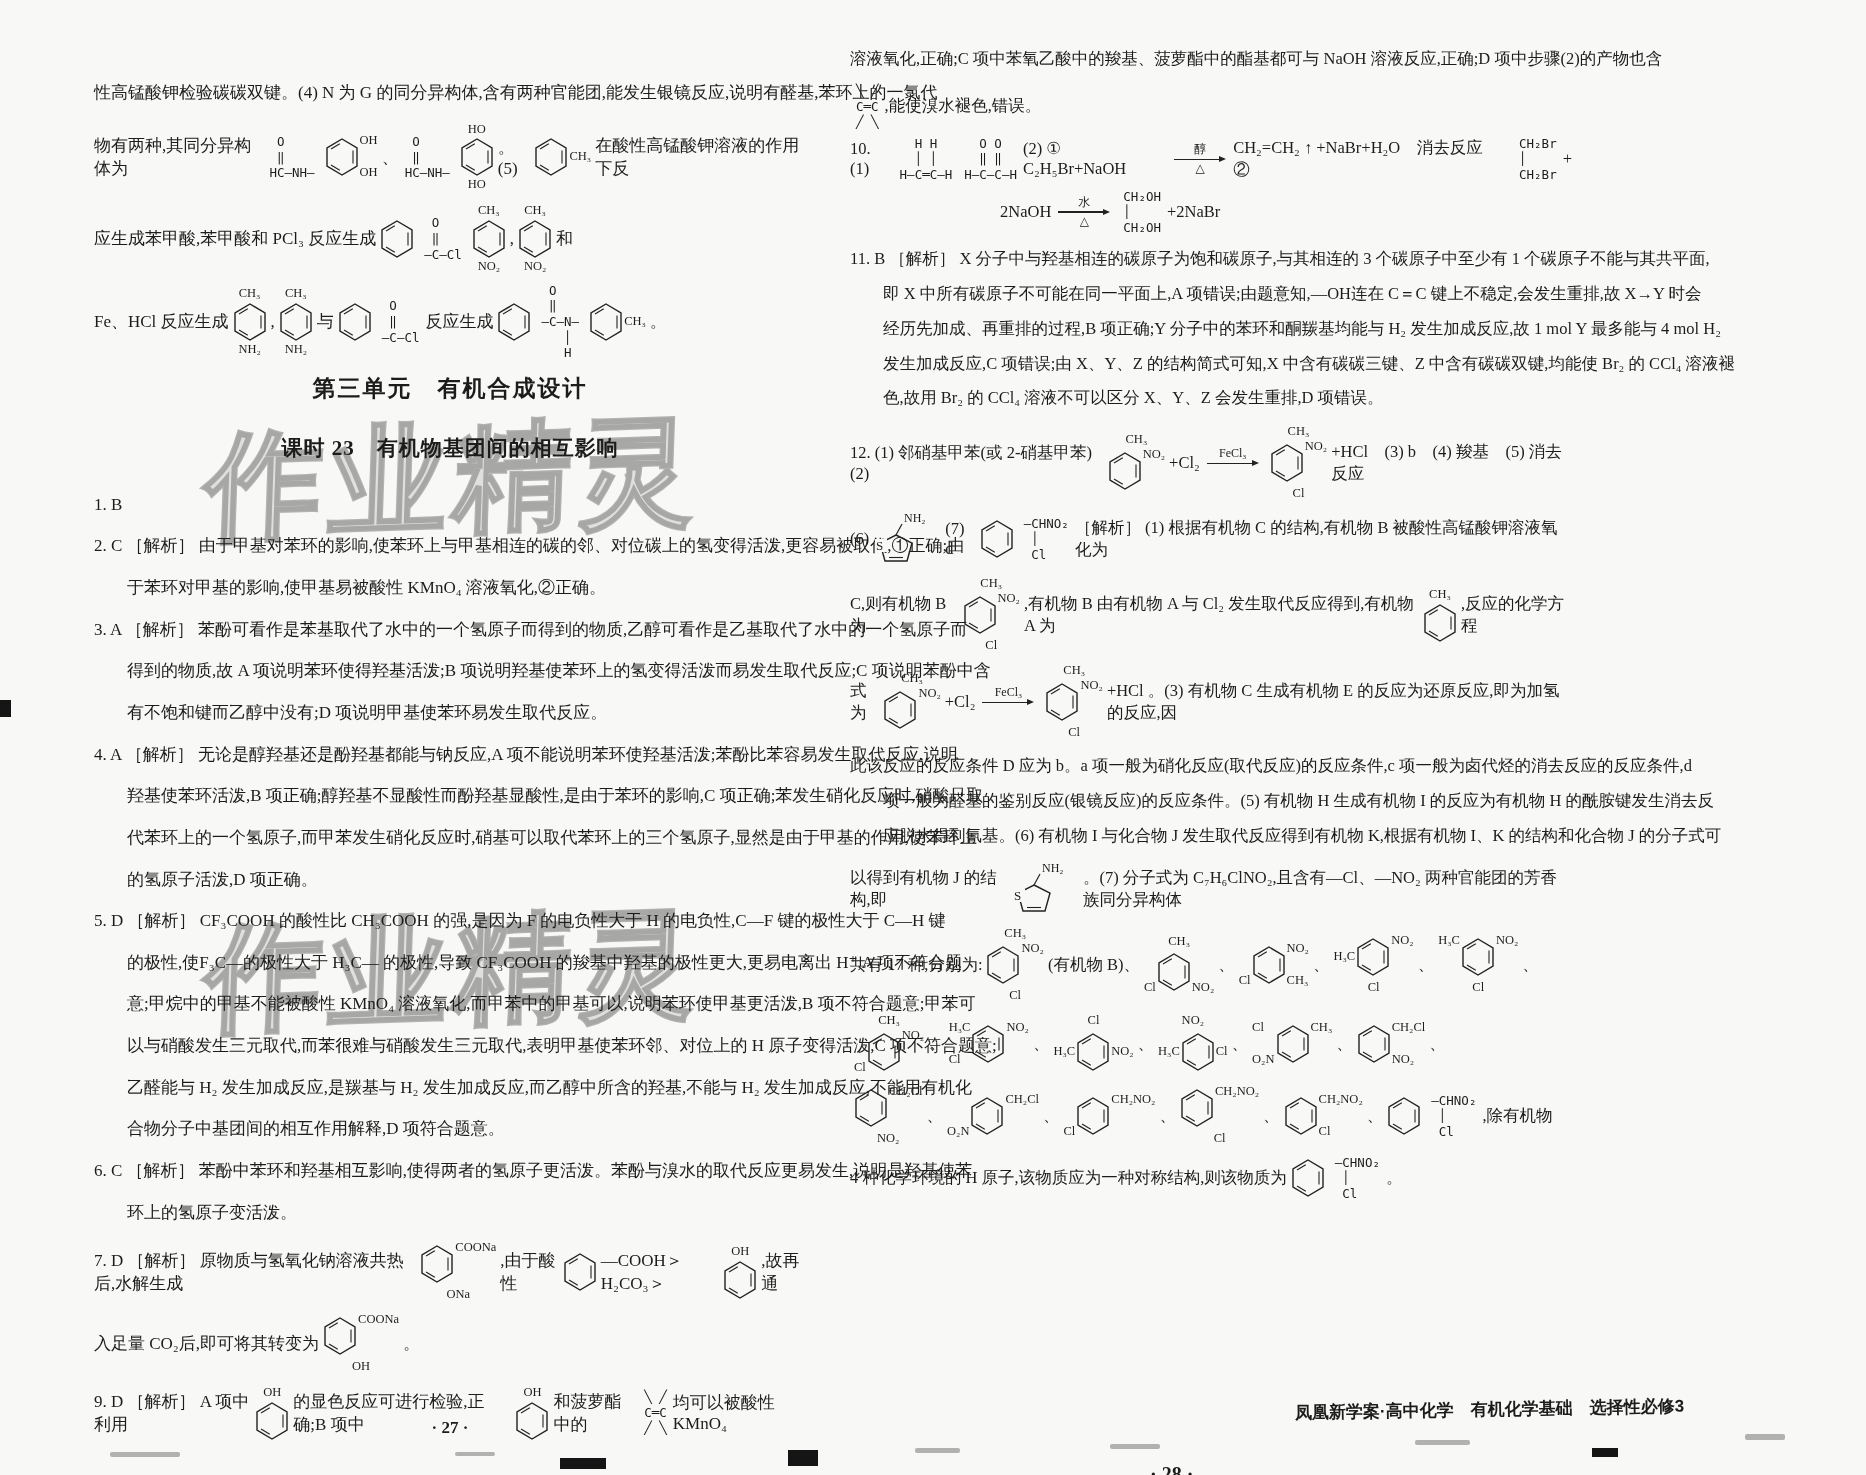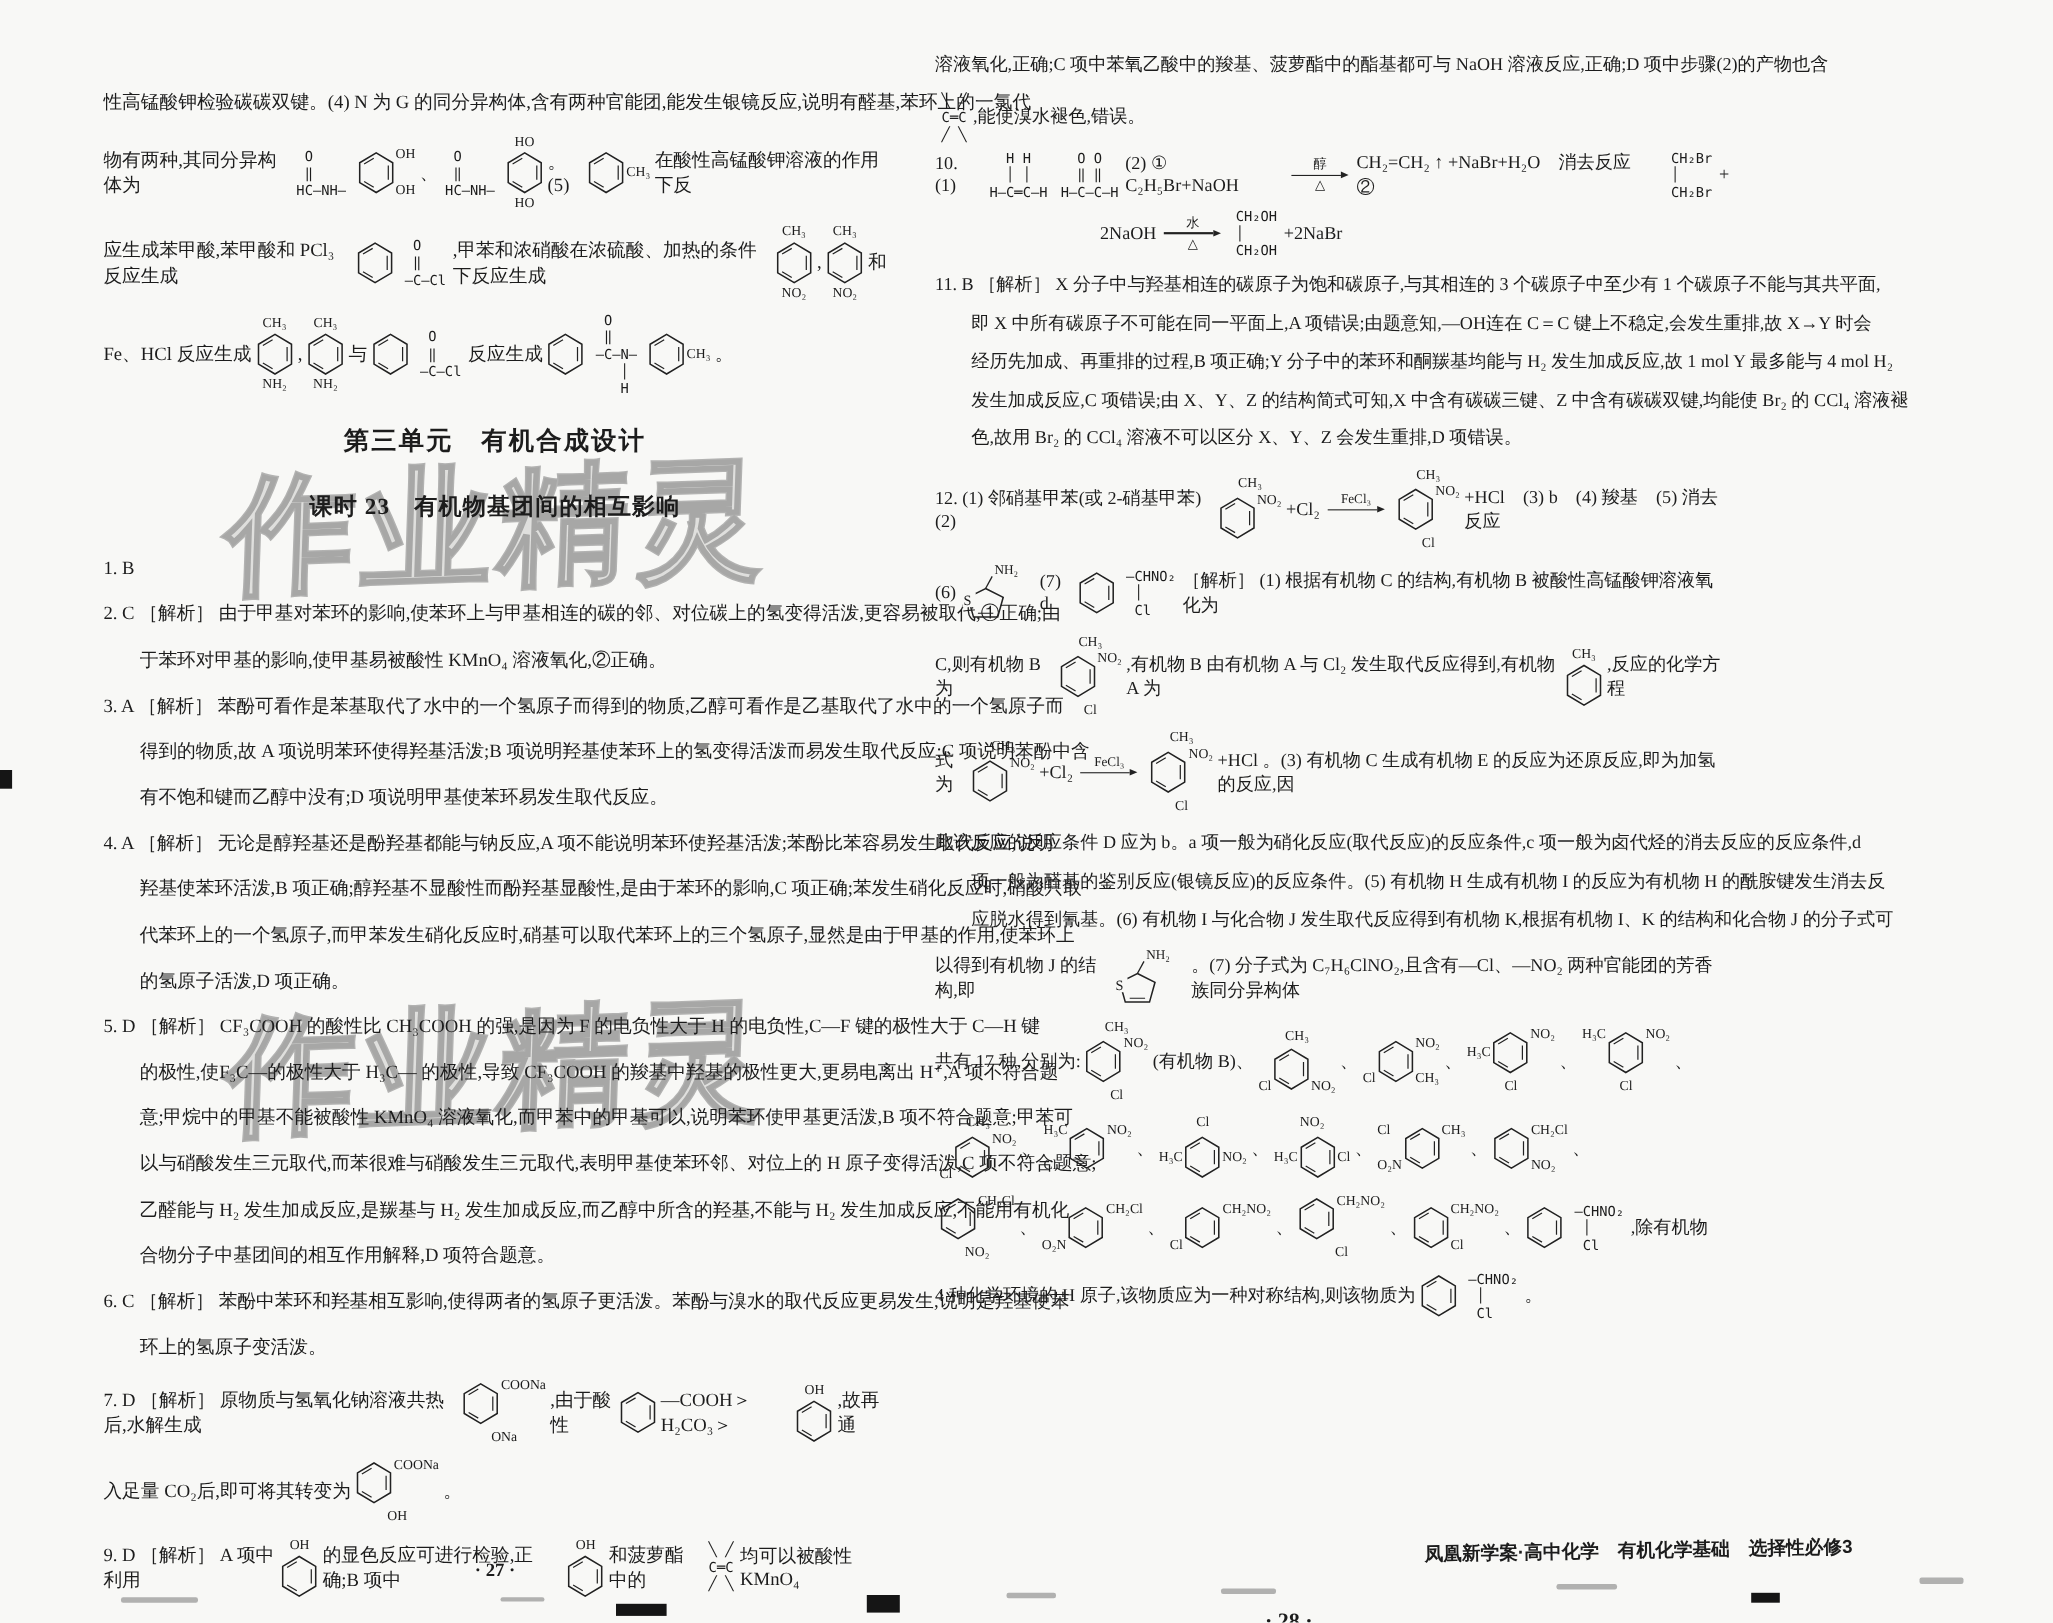--- a/index.html
+++ b/index.html
@@ -13,21 +13,21 @@
   .col-right{left:850px;width:722px;top:42px}
   .tline{font-size:17px;line-height:2.45;white-space:nowrap}
   .col-right .tline{font-size:16.5px;line-height:2.12}
   .lines{font-size:17px;line-height:2.45}
   .col-right .lines{font-size:16.5px;line-height:2.12}
   .lines div{white-space:nowrap}
   .lines div:not(:first-child){padding-left:33px}
   .row{display:flex;align-items:center;white-space:nowrap;font-size:17px;margin:6px 0}
   .col-right .row{font-size:16.5px}
   .row .tr{white-space:pre-wrap}
-  .unit-title{text-align:center;font-weight:bold;font-size:23px;margin:24px 0 4px 0;letter-spacing:2px}
+  .unit-title{text-align:center;font-weight:bold;font-size:23px;margin:12px 0 4px 0;letter-spacing:2px}
   .lesson-title{text-align:center;font-weight:bold;font-size:21px;margin:30px 0 22px 0;letter-spacing:1px}
   
   .wm{
     position:absolute;font-size:118px;font-weight:bold;letter-spacing:6px;
     color:rgba(125,125,125,0.20);-webkit-text-stroke:2.5px rgba(120,120,120,0.55);
     transform:rotate(-2deg) skewX(-4deg);pointer-events:none;white-space:nowrap;
     font-family:"Liberation Sans","DejaVu Sans",sans-serif;
   }
   
   .st{display:inline-flex;align-items:center;vertical-align:middle}
@@ -151,21 +151,20 @@
                   <line x1="6" y1="12" x2="14.8" y2="6.8" stroke="#222" stroke-width="1.1"></line>
                 </svg>
               </span>
             </span>
           </span>
           <span class="st-lines"> O
  ‖
 —C—Cl</span>
         </span>
       </span>
-    <span class="tr">,甲苯和浓硝酸在浓硫酸、加热的条件下反应生成</span>
     <span class="st">
         <span class="st-ring">
           <span class="rl rl-t">CH₃</span>
           <span class="st-mid">
             <span style="display: inline-flex;">
               <svg width="34" height="40" viewBox="0 0 34 40">
                 <polygon points="17,2 32,11 32,29 17,38 2,29 2,11" fill="none" stroke="#222" stroke-width="1.4"></polygon>
                 <line x1="28" y1="13.5" x2="28" y2="26.5" stroke="#222" stroke-width="1.1"></line>
                 <line x1="14.8" y1="33.2" x2="6" y2="28" stroke="#222" stroke-width="1.1"></line>
                 <line x1="6" y1="12" x2="14.8" y2="6.8" stroke="#222" stroke-width="1.1"></line>

